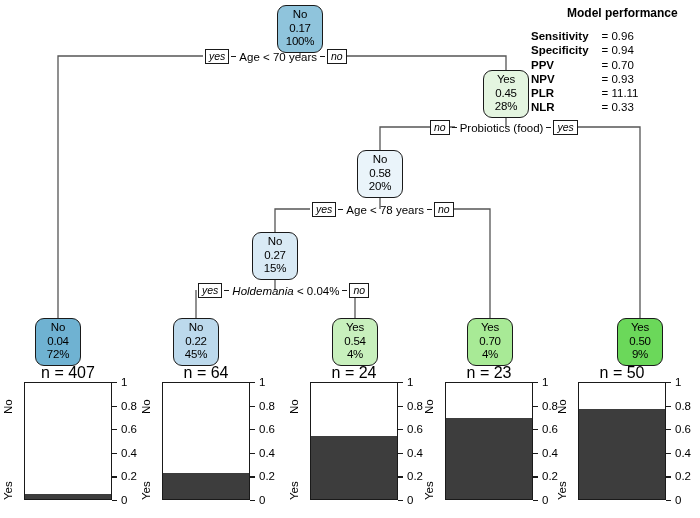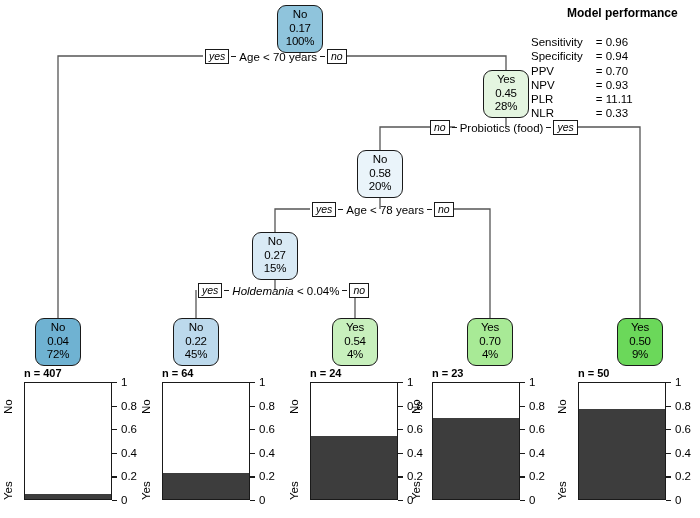--- a/index.html
+++ b/index.html
@@ -65,31 +65,31 @@
     position: absolute;
     left: 531px;
     top: 6px;
     font-size: 11.5px;
     line-height: 14.2px;
     white-space: nowrap;
   }
   #perf .perf-title {
     font-weight: bold;
     font-size: 12px;
-    margin-bottom: 15px;
+    margin-bottom: 9px;
     padding-left: 36px;
   }
   #perf table { border-collapse: collapse; }
   #perf td {
     font-size: 11.5px;
     line-height: 14.2px;
     padding: 0;
     vertical-align: top;
   }
-  #perf td.k { padding-right: 13px; }
+  #perf td.k { padding-right: 13px; font-weight: bold; }
   
   .chart {
     position: absolute;
     bottom: 0;
   }
   .chart .plotwrap {
     position: absolute;
     left: 22px;
     top: 16px;
     width: 88px;
@@ -108,25 +108,24 @@
     left: 0;
     bottom: 0;
     width: 100%;
     background: #3d3d3d;
   }
   .chart .ntitle {
     position: absolute;
     left: 22px;
     top: 0px;
     width: 88px;
-    text-align: left;
-    font-size: 11px;
+    text-align: center;
+    font-size: 16px;
     line-height: 14px;
     white-space: nowrap;
-    font-weight: bold;
   }
   .chart .vlab {
     position: absolute;
     left: 0px;
     font-size: 11.5px;
     white-space: nowrap;
     transform-origin: left top;
     transform: rotate(-90deg);
   }
   .chart .vlab.no  { top: 48px; }
@@ -369,21 +368,21 @@
       <div class="tick" style="top: 70.8px;"></div>
       <div class="ticklab" style="top: 70.8px;">0.4</div>
       <div class="tick" style="top: 47.2px;"></div>
       <div class="ticklab" style="top: 47.2px;">0.6</div>
       <div class="tick" style="top: 23.6px;"></div>
       <div class="ticklab" style="top: 23.6px;">0.8</div>
       <div class="tick" style="top: 0px;"></div>
       <div class="ticklab" style="top: 0px;">1</div>
     </div>
   </div>
-<div class="chart" style="left:410px; width:150px; height:152px;">
+<div class="chart" style="left:423px; width:150px; height:152px;">
     <div class="ntitle">n = 23</div>
     <div class="vlab no">No</div>
     <div class="vlab yes">Yes</div>
     <div class="plotwrap">
       <div class="frame">
         <div class="fill" style="height: 70%; background: rgb(61, 61, 61);"></div>
       </div>
     </div>
     <div class="axis">
       <div class="tick" style="top: 118px;"></div>

